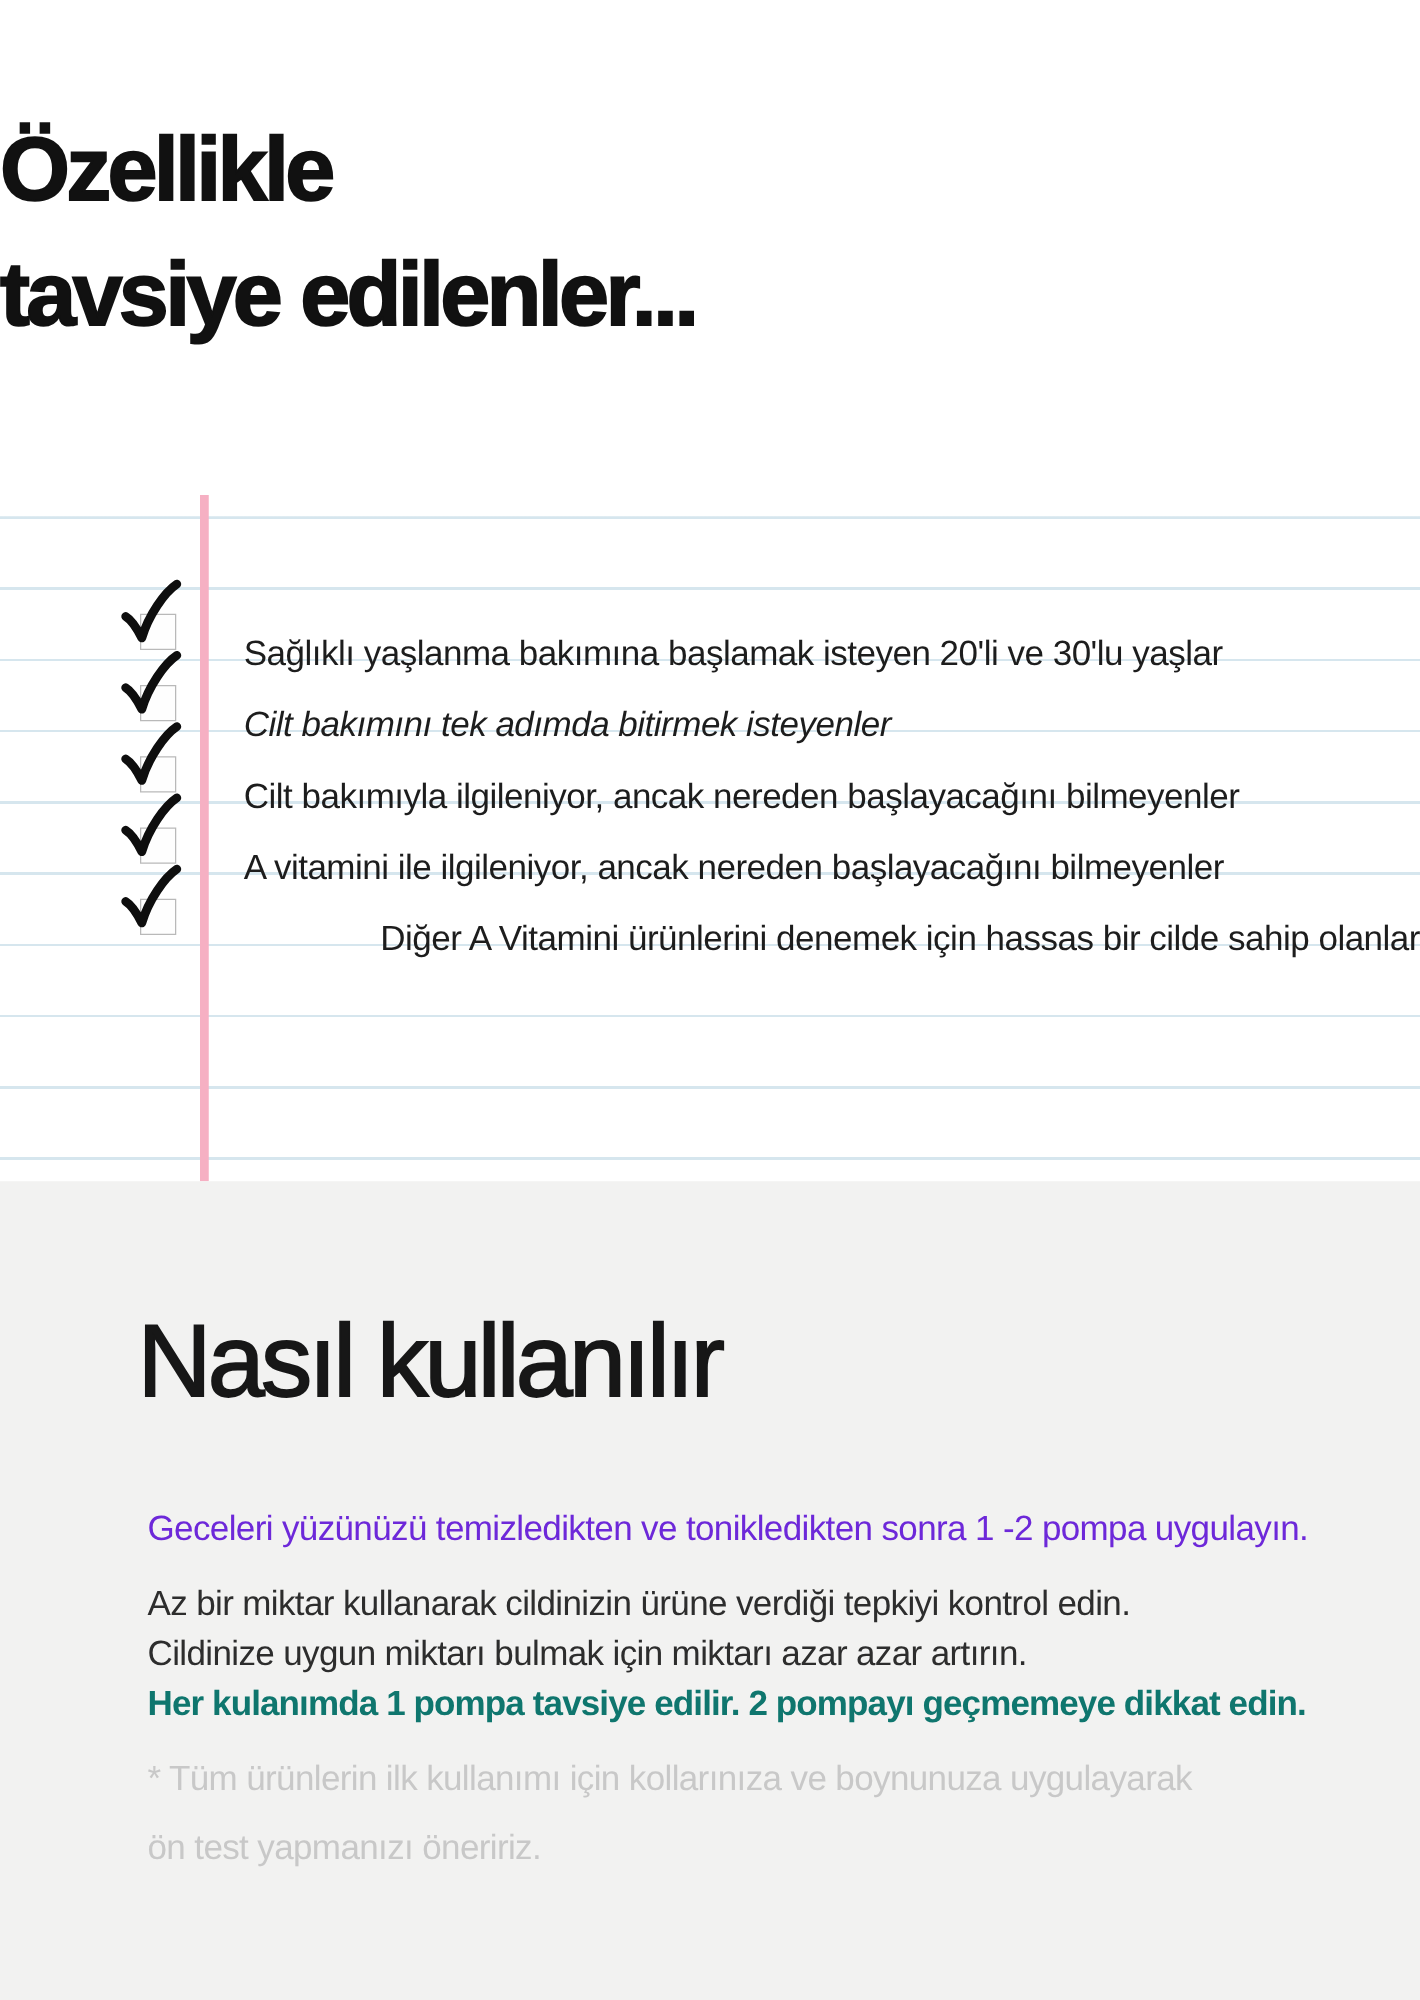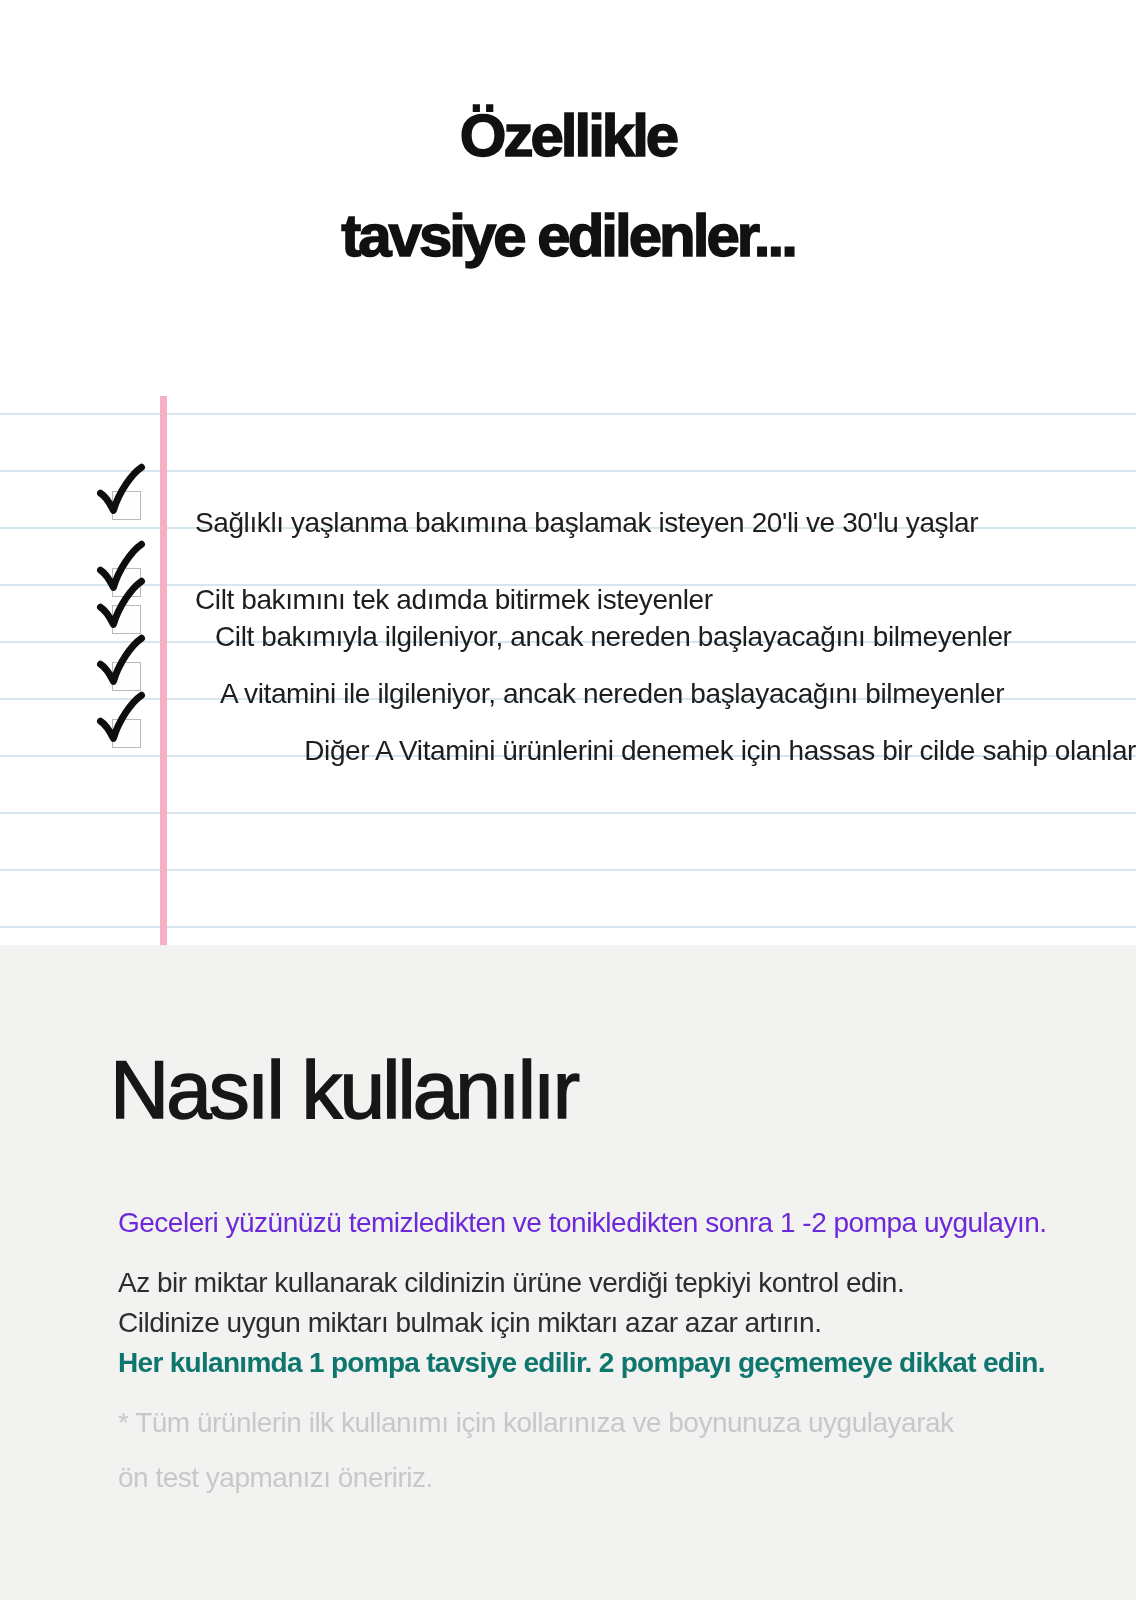--- a/index.html
+++ b/index.html
@@ -7,22 +7,22 @@
     position:relative;
     width:1136px; height:1600px;
     overflow:hidden;
     background:#ffffff;
     font-family:"Liberation Sans","DejaVu Sans",sans-serif;
   }
 
   
   .title-block {
     position:absolute; top:86px; left:0; width:100%;
-    text-align:center;
-    font-size:60px; line-height:100px; font-weight:900;
+    text-align:left;
+    font-size:72px; line-height:100px; font-weight:900;
     letter-spacing:-3px; color:#111;
     -webkit-text-stroke:1.5px #111;
   }
 
   
   .notebook-rules {
     position:absolute; top:413px; left:0; width:100%; height:533px;
     background-image:repeating-linear-gradient(
       to bottom,
       var(--rule-blue,#d6e6ee) 0px, var(--rule-blue,#d6e6ee) 2px,
@@ -96,39 +96,39 @@
   <div class="checklist" id="checklist">
       <div class="check-row" style="top: 470px;">
       <span class="check-cell">
         <span class="checkbox"></span>
         <svg class="tick" viewBox="0 0 48 52">
           <path d="M5 28 C10 31 14 38 17 44 C22 27 34 10 43 4" fill="none" stroke="#0e0e0e" stroke-width="6.5" stroke-linecap="round" stroke-linejoin="round"></path>
         </svg>
       </span>
       <span class="check-label">Sağlıklı yaşlanma bakımına başlamak isteyen 20'li ve 30'lu yaşlar</span>
     </div>
-      <div class="check-row" style="top: 547px;">
+      <div class="check-row" style="top: 527px; font-style: italic;">
       <span class="check-cell">
         <span class="checkbox"></span>
         <svg class="tick" viewBox="0 0 48 52">
           <path d="M5 28 C10 31 14 38 17 44 C22 27 34 10 43 4" fill="none" stroke="#0e0e0e" stroke-width="6.5" stroke-linecap="round" stroke-linejoin="round"></path>
         </svg>
       </span>
       <span class="check-label">Cilt bakımını tek adımda bitirmek isteyenler</span>
     </div>
-      <div class="check-row" style="top: 584px; padding-left: 20px;">
+      <div class="check-row" style="top: 584px;">
       <span class="check-cell">
         <span class="checkbox"></span>
         <svg class="tick" viewBox="0 0 48 52">
           <path d="M5 28 C10 31 14 38 17 44 C22 27 34 10 43 4" fill="none" stroke="#0e0e0e" stroke-width="6.5" stroke-linecap="round" stroke-linejoin="round"></path>
         </svg>
       </span>
       <span class="check-label">Cilt bakımıyla ilgileniyor, ancak nereden başlayacağını bilmeyenler</span>
     </div>
-      <div class="check-row" style="top: 641px; padding-left: 25px;">
+      <div class="check-row" style="top: 641px;">
       <span class="check-cell">
         <span class="checkbox"></span>
         <svg class="tick" viewBox="0 0 48 52">
           <path d="M5 28 C10 31 14 38 17 44 C22 27 34 10 43 4" fill="none" stroke="#0e0e0e" stroke-width="6.5" stroke-linecap="round" stroke-linejoin="round"></path>
         </svg>
       </span>
       <span class="check-label">A vitamini ile ilgileniyor, ancak nereden başlayacağını bilmeyenler</span>
     </div>
       <div class="check-row" style="top: 698px; justify-content: flex-end;">
       <span class="check-cell">

